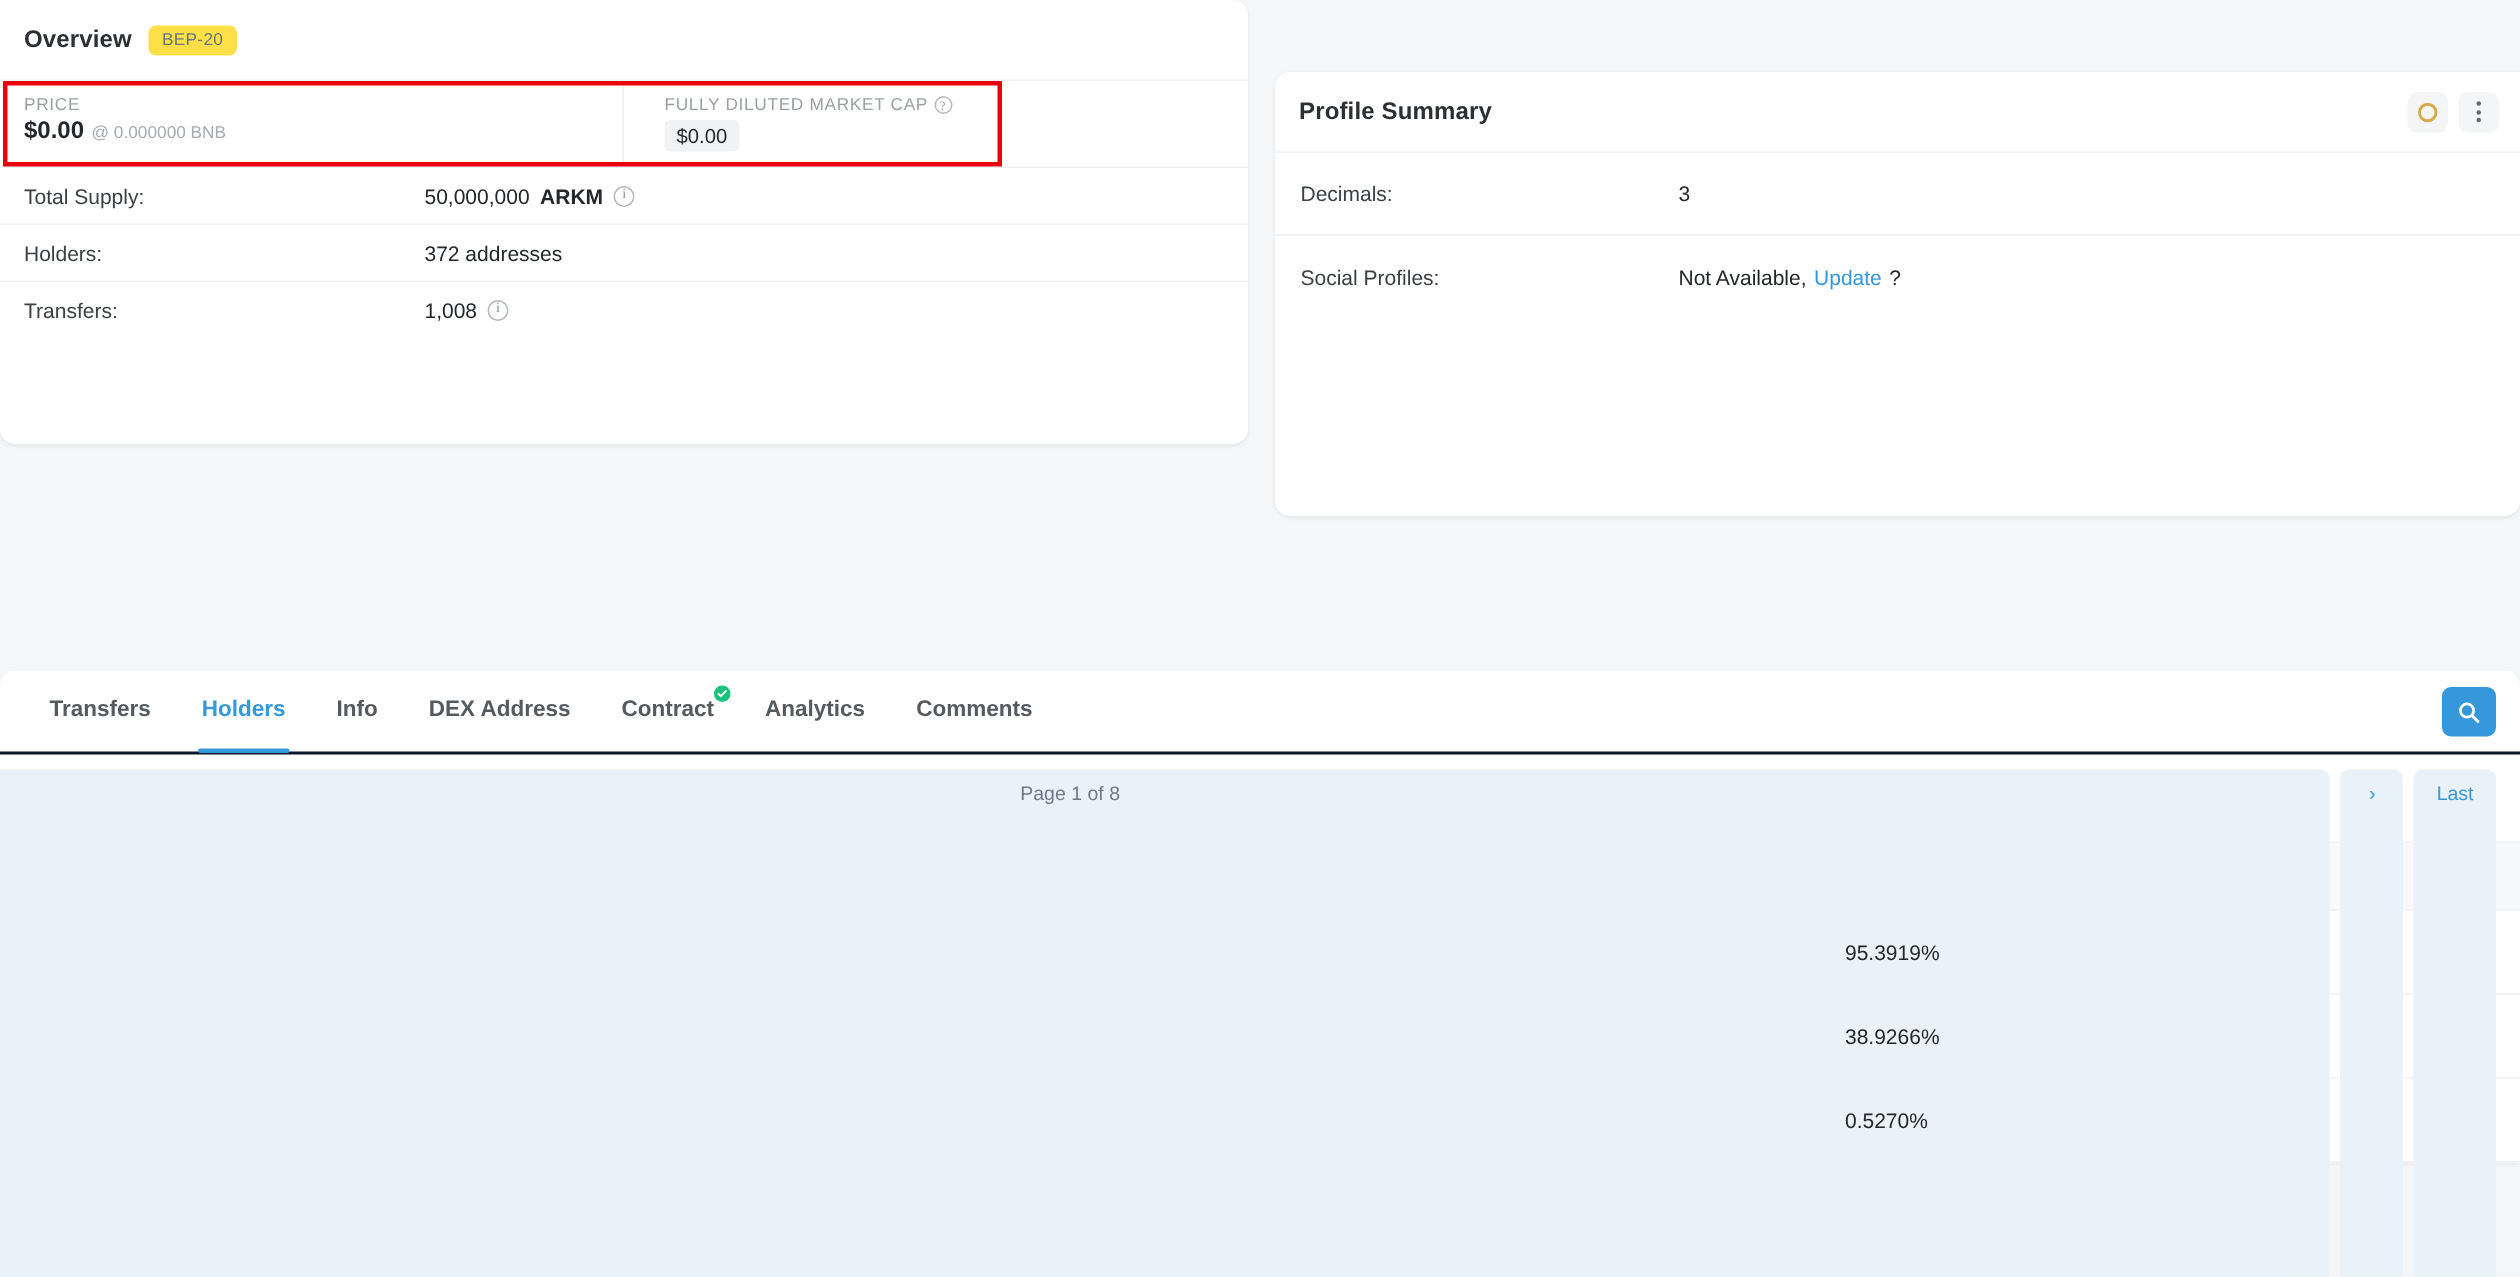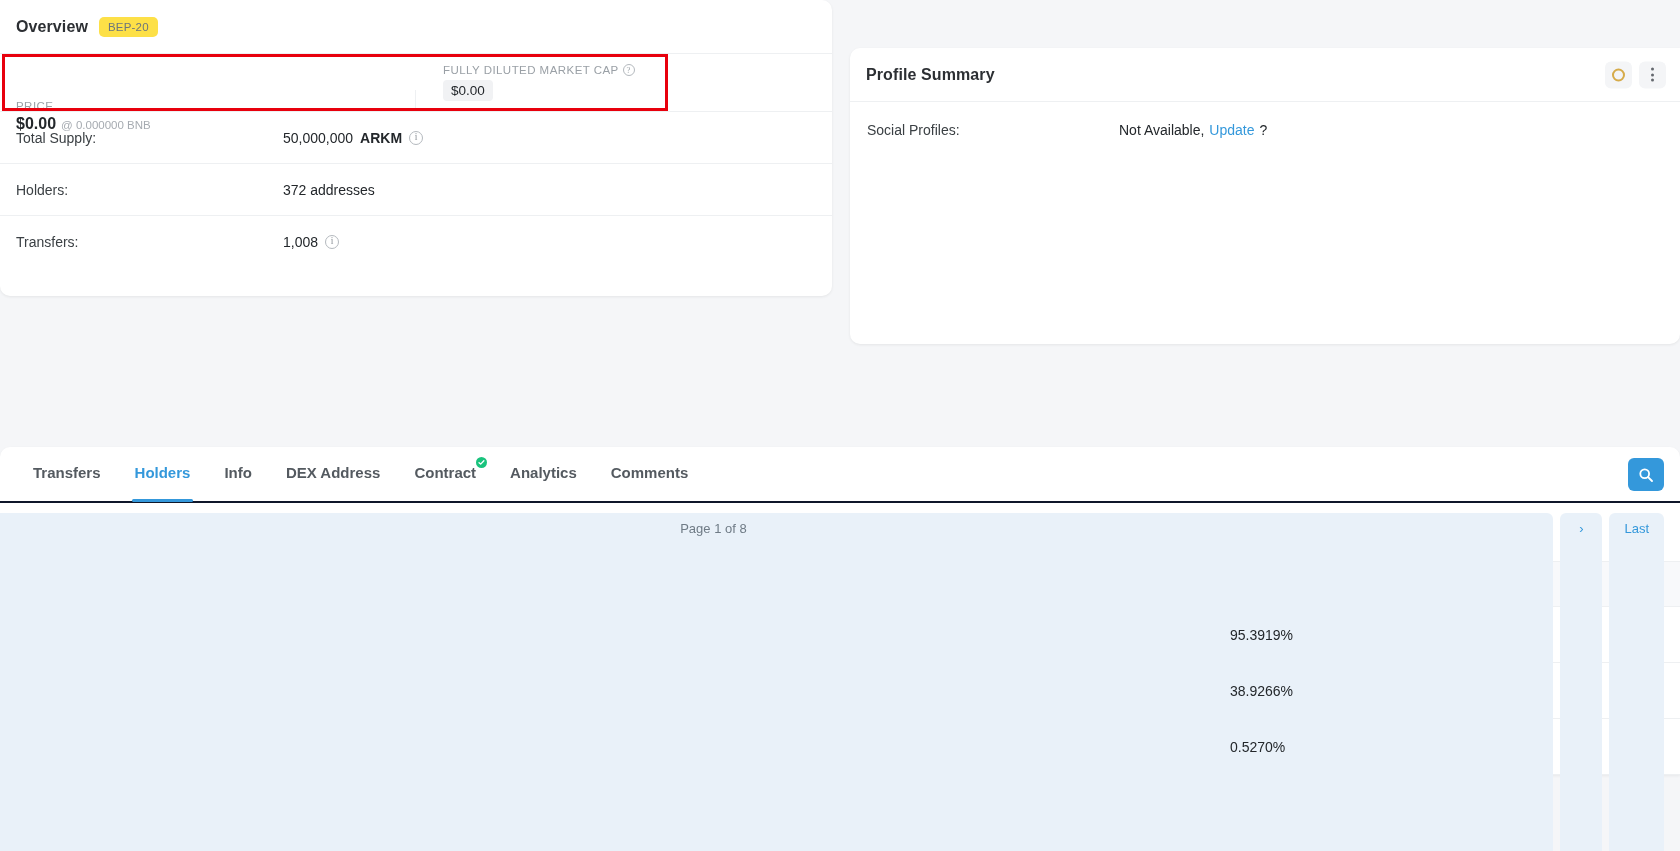--- a/index.html
+++ b/index.html
@@ -78,21 +78,21 @@
   .dots i { width:3px; height:3px; background:#64686e; border-radius:50%; display:block; }
 
   
   .price-strip {
     position: relative;
     display: flex;
     height: 58px;
     border-bottom: 1px solid #eef0f2;
   }
   .price-cell { padding: 10px 0 0 16px; }
-  .price-cell.left  { width: 416px; border-right: 1px solid #eef0f2; margin-top: 36px; }
+  .price-cell.left  { width: 416px; border-right: 1px solid #eef0f2; }
   .price-cell.right { flex: 1; padding-left: 27px; }
   .metric-label {
     font-size: 11.5px;
     color: #9aa0a6;
     letter-spacing: .45px;
     text-transform: uppercase;
     display: flex;
     align-items: center;
     gap: 4px;
   }
@@ -134,21 +134,21 @@
     width: 666px; height: 57px;
     border: 3px solid #e8000d;
     pointer-events: none;
     z-index: 5;
   }
 
   
   .info-row {
     display: flex;
     align-items: center;
-    height: 52px;
+    height: 38px;
     padding: 0 16px;
     border-bottom: 1px solid #eef0f2;
   }
   .info-row:last-child { border-bottom: none; }
   .info-key {
     width: 267px;
     font-size: 14px;
     color: #3b4044;
   }
   .info-val {
@@ -378,20 +378,24 @@
             <span class="dots">
                 <i></i>
                 <i></i>
                 <i></i>
               </span>
           </div>
         </div>
       </div>
 
 
+      <div class="info-row profile-row">
+        <div class="info-key profile-key">Decimals:</div>
+        <div class="info-val">3</div>
+      </div>
 
       <div class="info-row profile-row" style="border-bottom:none;">
         <div class="info-key profile-key">Social Profiles:</div>
         <div class="info-val" style="gap:5px;">
           <span>Not Available,</span>
           <a class="link" href="#">Update</a>
           <span>?</span>
         </div>
       </div>
     </div>

